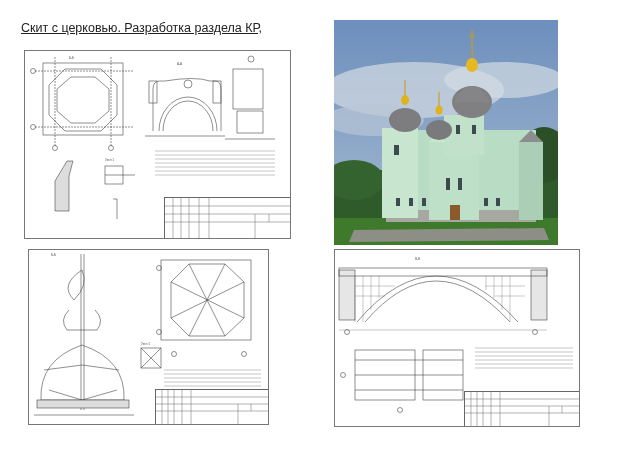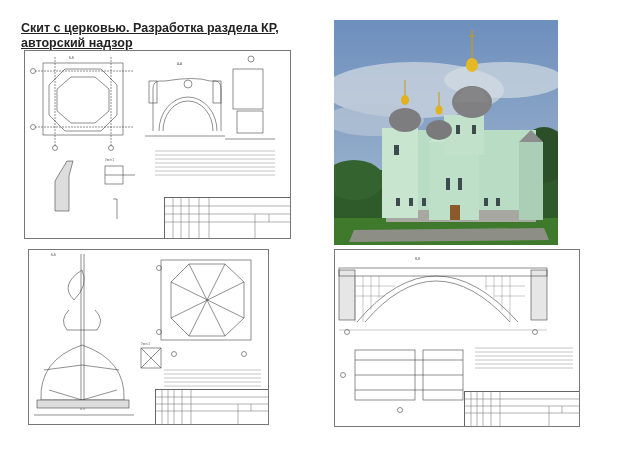--- a/index.html
+++ b/index.html
@@ -1,29 +1,28 @@
 <!DOCTYPE html>
 <html><head>
 <meta charset="utf-8">
 <style>
   html,body{margin:0;padding:0;background:#fff;}
   body{width:640px;height:452px;position:relative;overflow:hidden;font-family:"Liberation Sans",sans-serif;}
-  .title{position:absolute;left:21px;top:21px;font-size:12.5px;font-weight:bold;line-height:15px;color:#222;text-decoration:underline;}
+  .title{position:absolute;left:21px;top:21px;font-size:12.5px;font-weight:normal;line-height:15px;color:#222;text-decoration:underline;}
   .sheet{position:absolute;background:#fff;border:1px solid #777;overflow:hidden;}
   .sheet svg{position:absolute;left:0;top:0;}
   .stamp{position:absolute;right:0;bottom:0;border-top:1px solid #666;border-left:1px solid #666;background:#fff;}
   .photo{position:absolute;left:334px;top:20px;width:224px;height:225px;overflow:hidden;}
   .tiny{font-size:3px;fill:#555;font-family:"Liberation Sans",sans-serif;}
 </style>
 </head>
 <body>
 
 <div class="title">
   <div>Скит с церковью. Разработка раздела КР,</div>
-  <div>авторский надзор</div>
 </div>
 
 <div class="sheet" style="left:24px;top:50px;width:265px;height:187px;">
   <svg width="265" height="187">
     <g stroke="#444" fill="none" stroke-width="0.6">
 
       <rect x="18" y="12" width="80" height="72"></rect>
       <polygon points="40,18 76,18 92,34 92,64 76,80 40,80 24,64 24,34"></polygon>
       <polygon points="46,26 70,26 84,38 84,60 70,72 46,72 32,60 32,38"></polygon>
       <line x1="10" y1="20" x2="108" y2="20" stroke-dasharray="2,1"></line>

